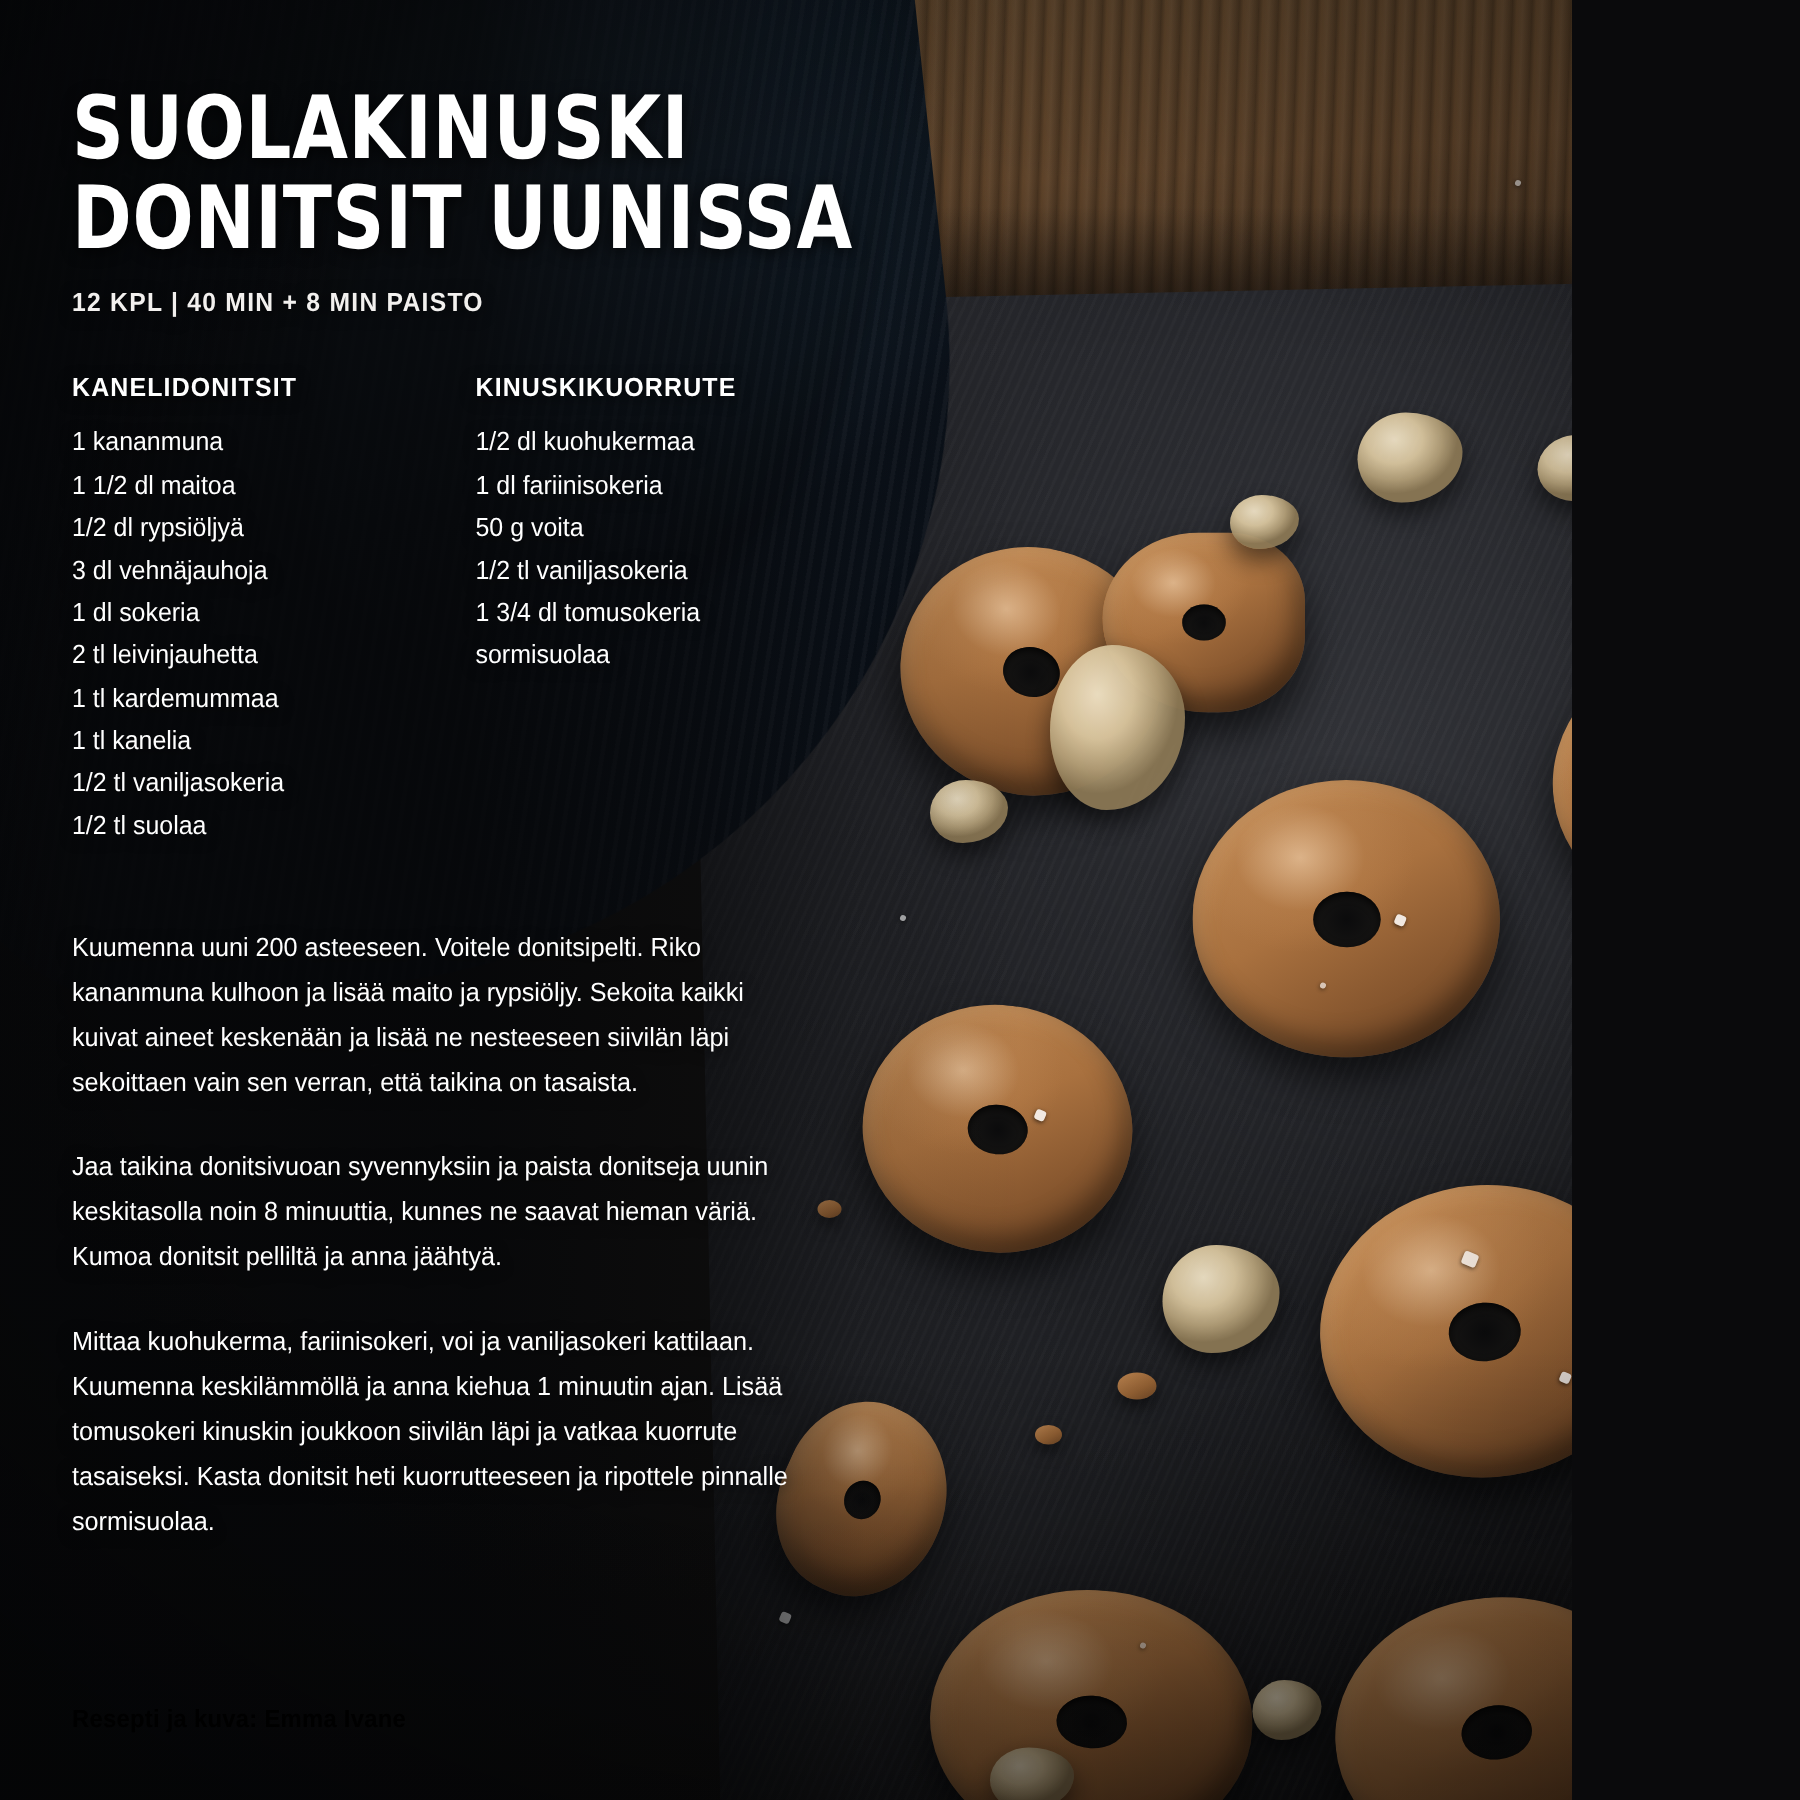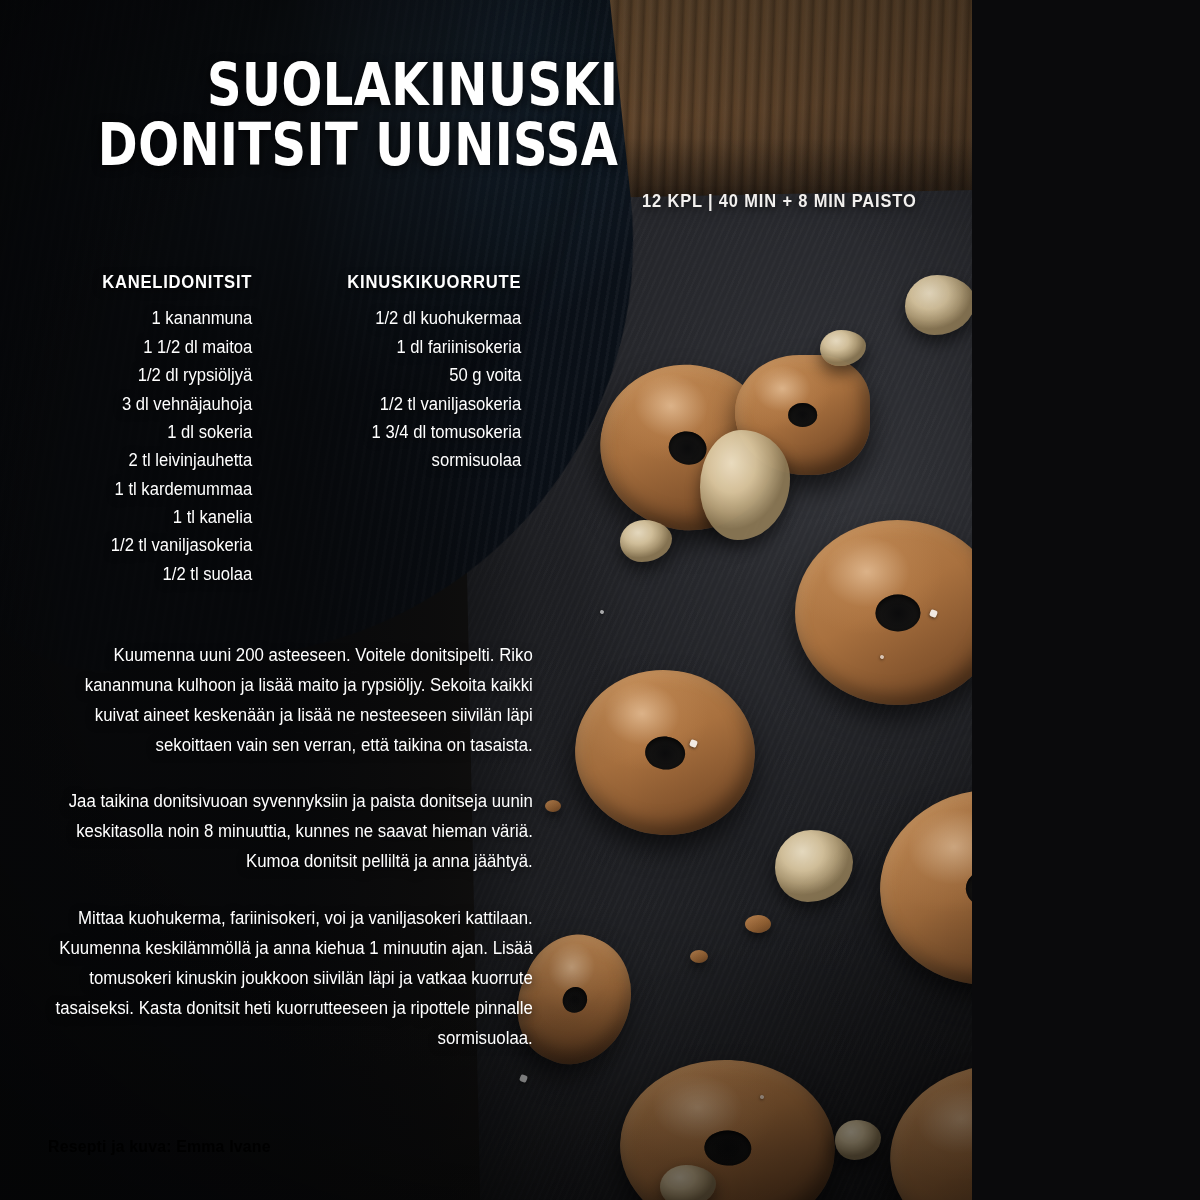--- a/index.html
+++ b/index.html
@@ -7,25 +7,24 @@
     margin: 0;
     padding: 0;
     background: #0a0a0c;
   }
   body {
     font-family: "Liberation Sans", sans-serif;
   }
 
   .card {
     position: relative;
-    width: 972px;
+    width: 1048px;
     height: 1200px;
     overflow: hidden;
     background: #b91c1c;
-    text-align: right;
   }
 
   
   .bg {
     position: absolute;
     inset: 0;
     background:
       
       linear-gradient(180deg, rgba(101,74,50,0.95) 0%, rgba(78,56,37,0.9) 40%, rgba(40,29,21,0.0) 100%)
         no-repeat,
@@ -169,21 +168,21 @@
     font-size: 17.5px;
     letter-spacing: 0.9px;
     text-transform: uppercase;
     font-weight: 600;
     transform: scaleX(0.94);
     transform-origin: left center;
     color: #f2f0ee;
   }
 
   .ingredients {
-    margin-top: 60px;
+    margin-top: 36px;
     display: flex;
     gap: 54px;
   }
   .ing-col { width: 215px; }
   .ing-head {
     font-size: 17.5px;
     font-weight: 700;
     letter-spacing: 0.8px;
     text-transform: uppercase;
     margin-bottom: 11px;

